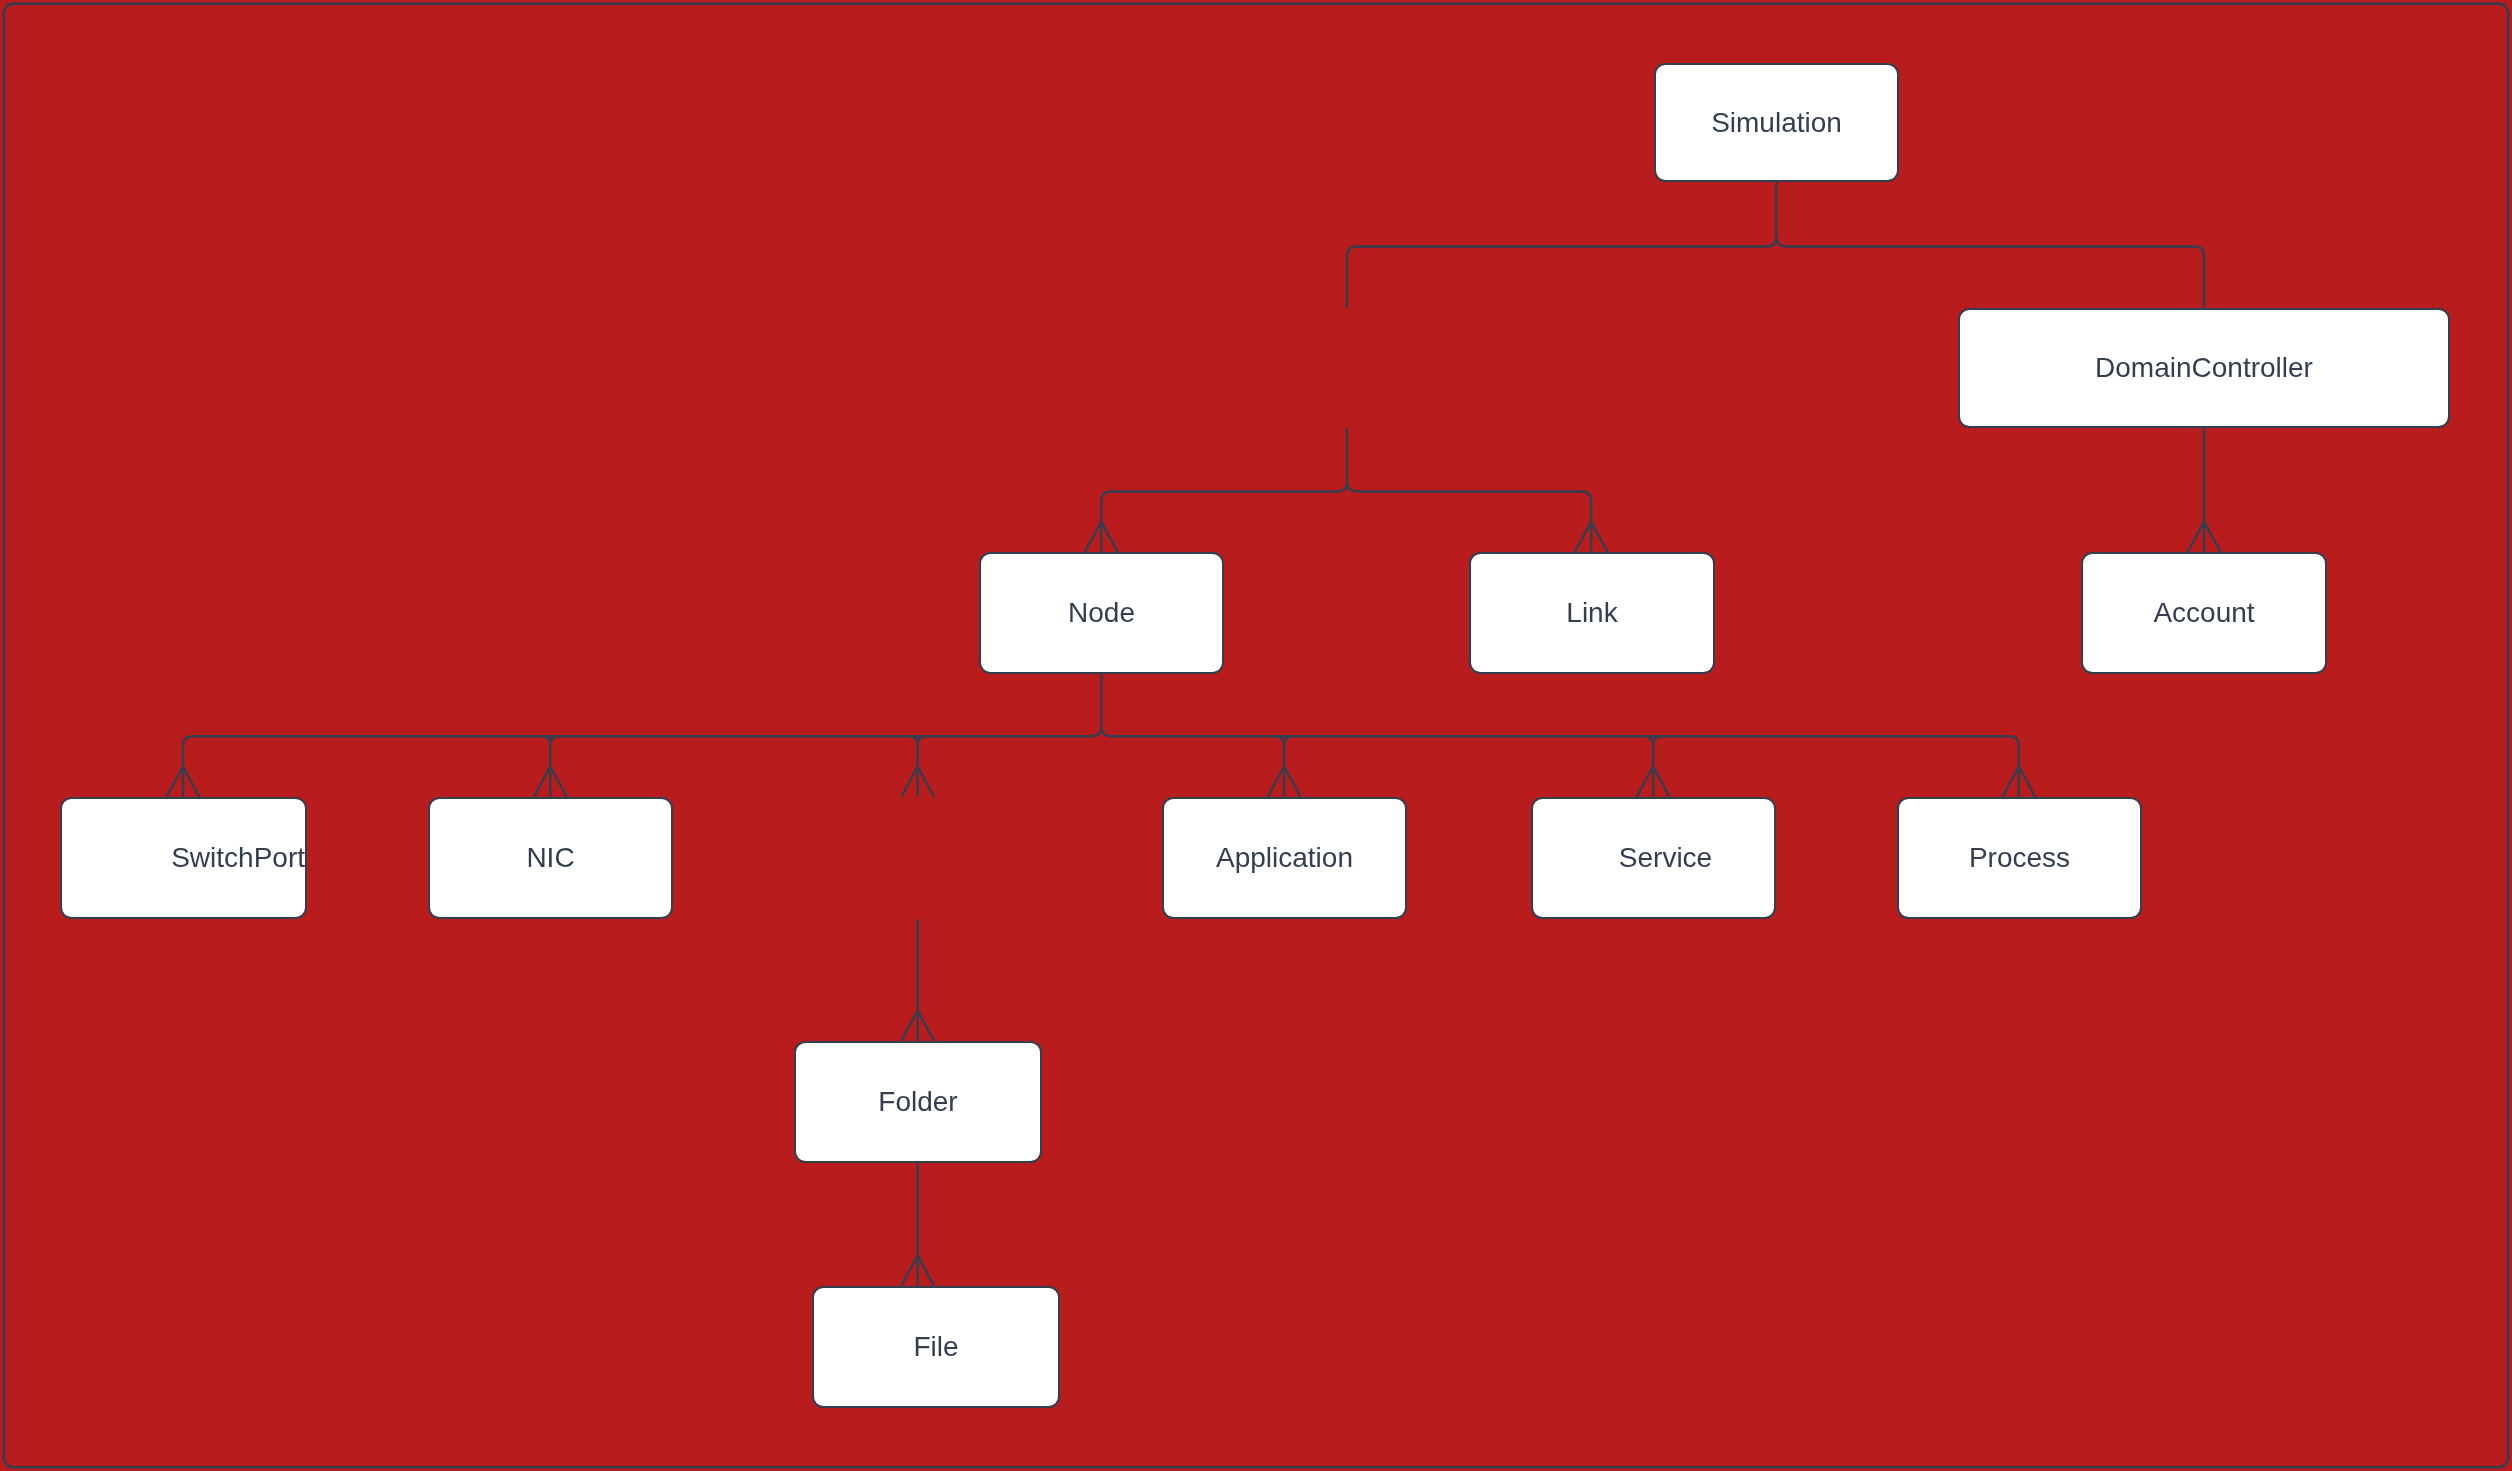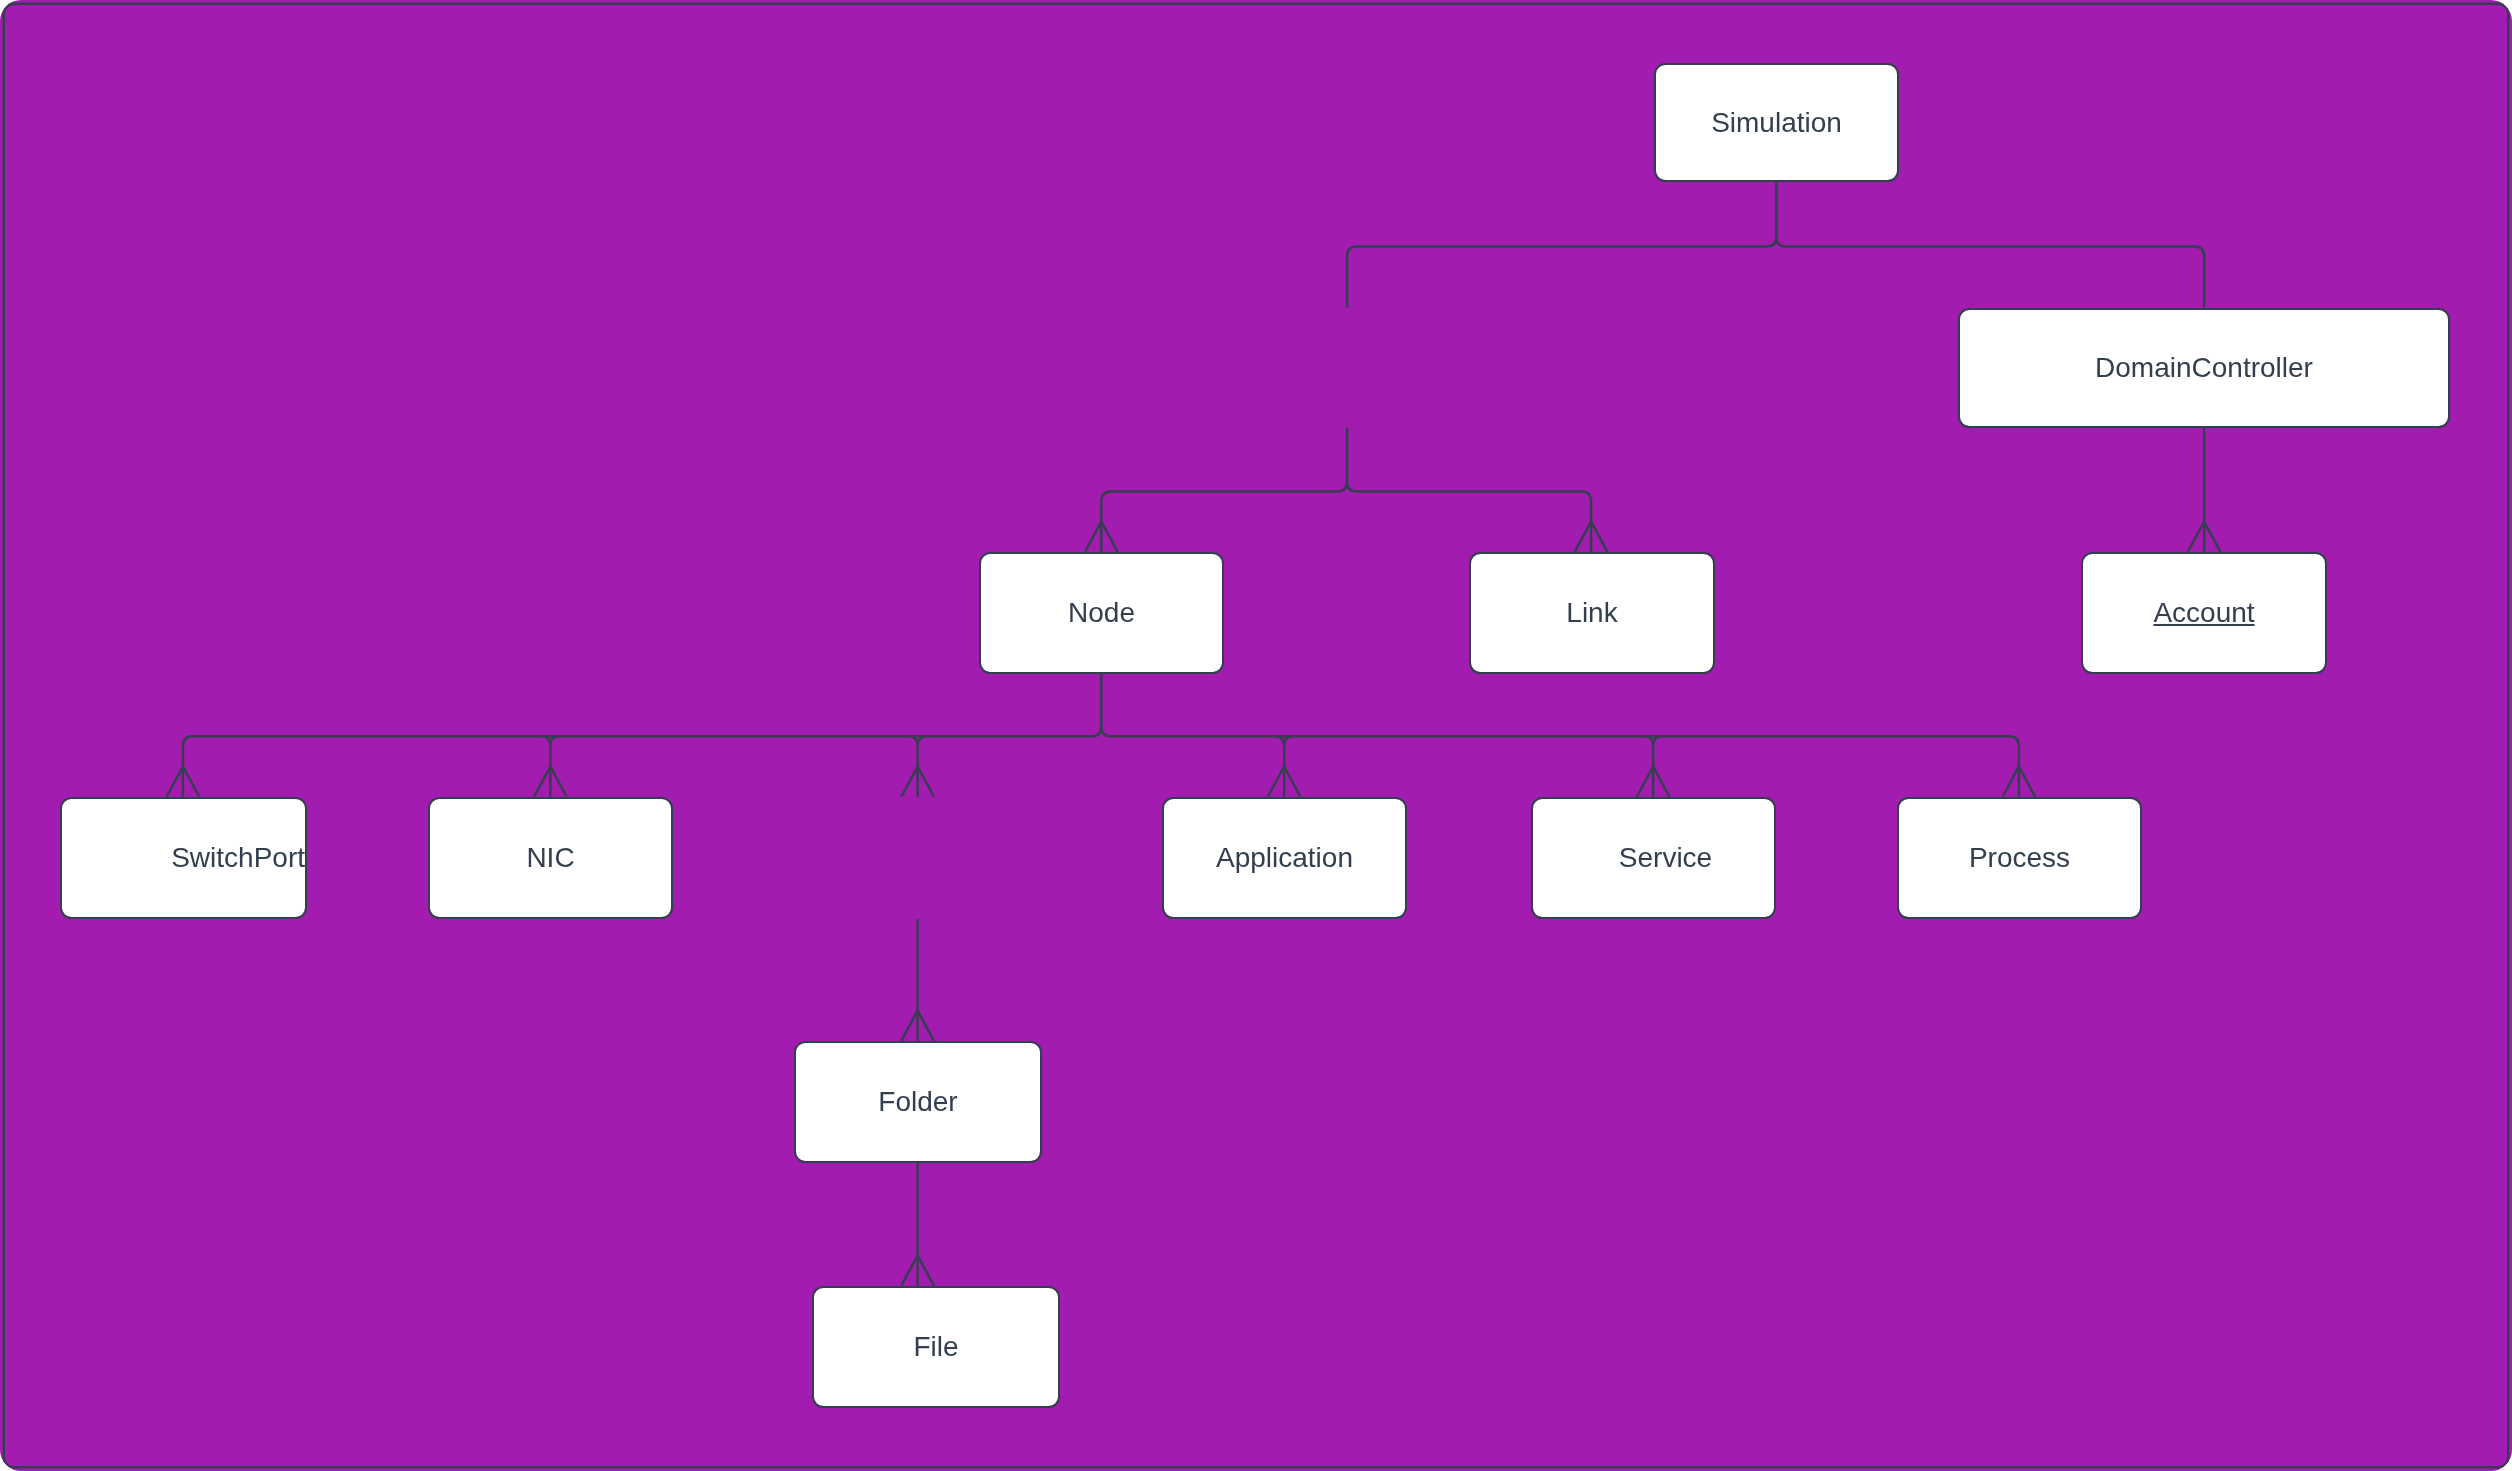--- a/index.html
+++ b/index.html
@@ -4,24 +4,23 @@
 <style>
   html, body {
     margin: 0;
     padding: 0;
     background: #ffffff;
   }
   .canvas {
     position: relative;
     width: 2512px;
     height: 1471px;
-    background: #a21caf;
+    background: #b91c1c;
     font-family: "Liberation Sans", sans-serif;
     overflow: hidden;
-    border-radius: 21px;
   }
   svg.wires {
     position: absolute;
     left: 0;
     top: 0;
     width: 2512px;
     height: 1471px;
     display: block;
   }
   .dnode {
@@ -38,21 +37,21 @@
     color: #333e4e;
     white-space: nowrap;
     user-select: none;
   }
   
   .n-simulation        { left: 1654px; top: 63px;   width: 245px; height: 119px; }
   .n-network-container { left: 1101px; top: 308px;  width: 493px; height: 120px; }
   .n-domain-controller { left: 1958px; top: 308px;  width: 492px; height: 120px; }
   .n-node              { left: 979px; top: 552px;  width: 245px; height: 122px; }
   .n-link              { left: 1469px; top: 552px;  width: 246px; height: 122px; }
-  .n-account           { left: 2081px; top: 552px;  width: 246px; height: 122px; text-decoration: underline; }
+  .n-account           { left: 2081px; top: 552px;  width: 246px; height: 122px; }
   .n-switch-port       { left: 60px;   top: 797px;  width: 247px; height: 122px; justify-content: flex-end; }
   .n-nic               { left: 428px;  top: 797px;  width: 245px; height: 122px; }
   .n-file-system       { left: 794px;  top: 797px;  width: 248px; height: 122px; }
   .n-application       { left: 1162px; top: 797px;  width: 245px; height: 122px; }
   .n-service           { left: 1531px; top: 797px;  width: 245px; height: 122px; padding-left: 24px; }
   .n-process           { left: 1897px; top: 797px;  width: 245px; height: 122px; }
   .n-folder            { left: 794px;  top: 1041px; width: 248px; height: 122px; }
   .n-file              { left: 812px;  top: 1286px; width: 248px; height: 122px; }
 </style>
 </head>

